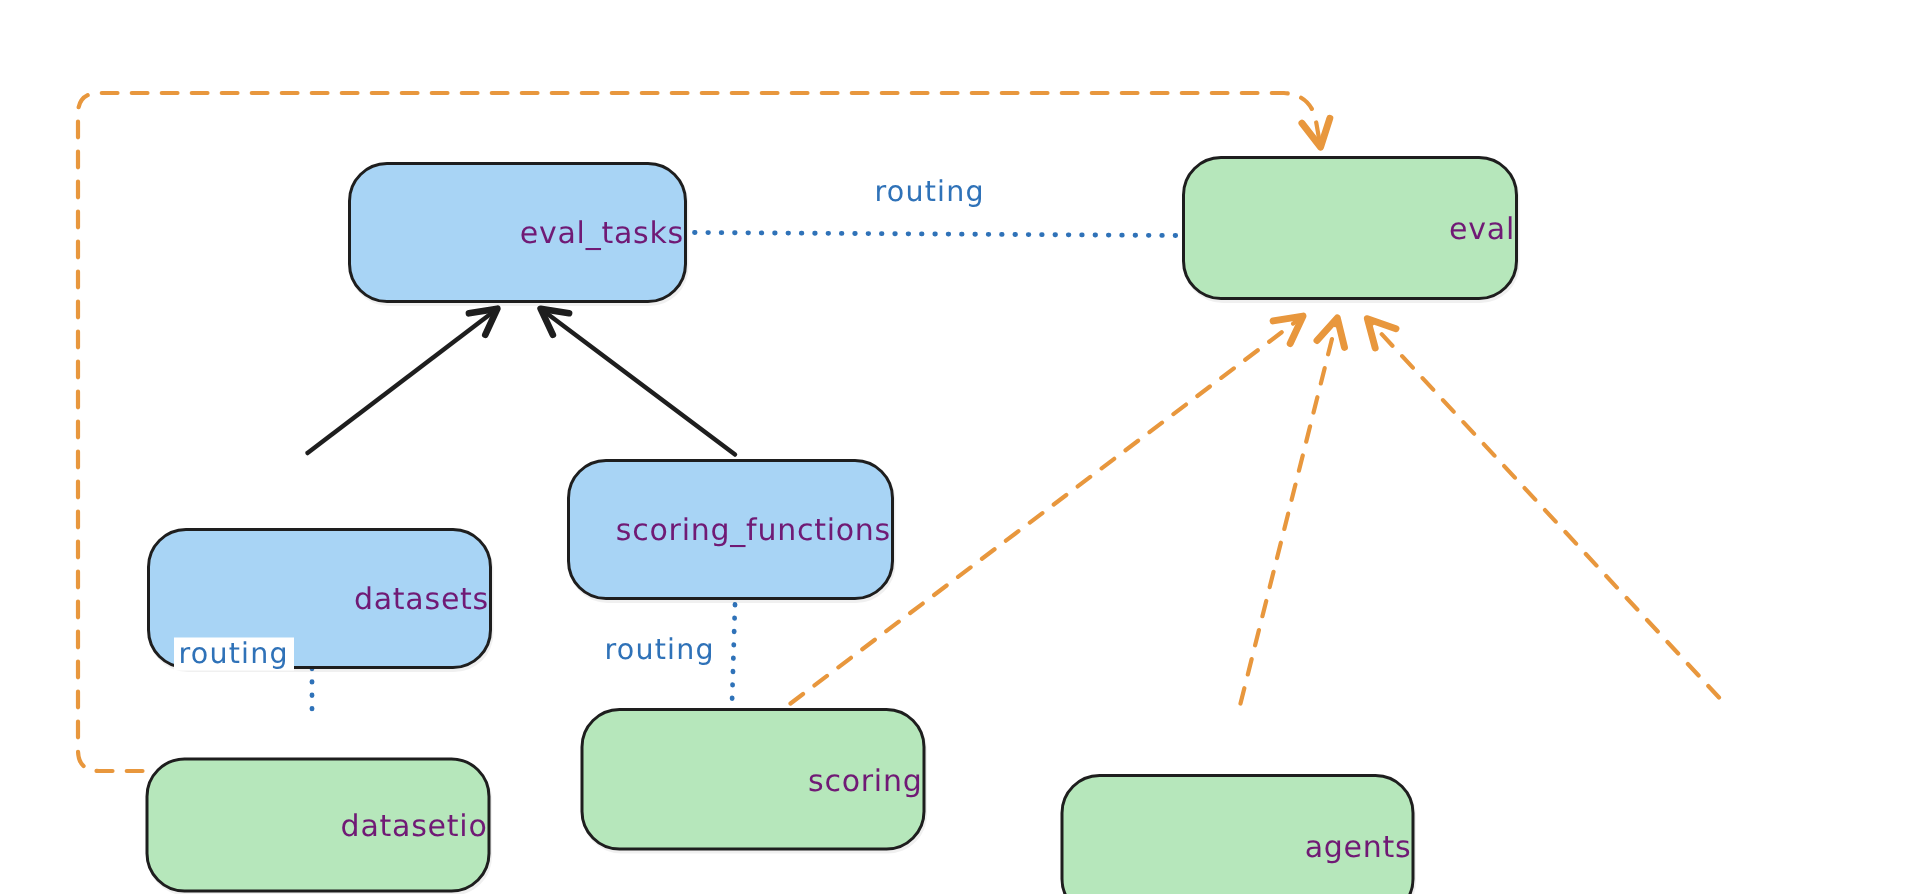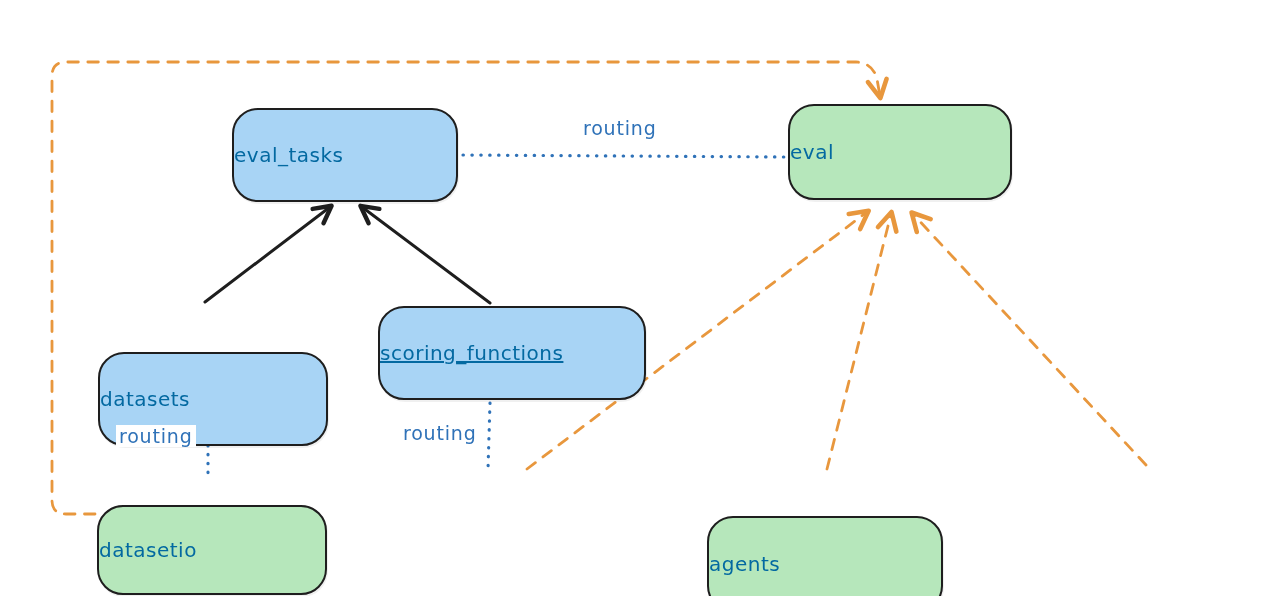--- a/index.html
+++ b/index.html
@@ -48,22 +48,22 @@
     fill: none;
     stroke-dasharray: 10.5 9.5;
     stroke-linecap: round;
   }
   .node {
     position: absolute;
     border: 2.6px solid var(--node-stroke);
     border-radius: 26px;
     display: flex;
     align-items: center;
-    justify-content: flex-start;
-    color: #0369a1;
+    justify-content: flex-end;
+    color: #701a75;
     font-size: 20px;
     letter-spacing: 0.5px;
     box-shadow: 1px 2px 0 rgba(0,0,0,0.06);
   }
   .node.blue  { background: var(--node-blue-fill); }
   .node.green { background: var(--node-green-fill); }
   .edge-label {
     position: absolute;
     color: var(--routing-blue);
     font-size: 19px;
@@ -107,28 +107,31 @@
   </div>
 
   <div class="node green" style="left:788px; top:104px; width:224px; height:96px;">
     <span>eval</span>
   </div>
 
   <div class="node blue" style="left:98px; top:304px; width:230px; height:94px;margin-top:48px;">
     <span>datasets</span>
   </div>
 
-  <div class="node blue" style="left:378px; top:306px; width:268px; height:94px;text-decoration:underline;">
+  <div class="node blue" style="left:378px; top:306px; width:218px; height:94px;">
     <span>scoring_functions</span>
   </div>
 
   <div class="node green" style="left:97px; top:477px; width:230px; height:90px;margin-top:28px;">
     <span>datasetio</span>
   </div>
 
+  <div class="node green" style="left:387px; top:472px; width:230px; height:95px;">
+    <span>scoring</span>
+  </div>
 
   <div class="node green" style="left:707px; top:472px; width:236px; height:96px;margin-top:44px;">
     <span>agents</span>
   </div>
 
 
   <div class="edge-label" style="left:580px; top:117px;">routing</div>
   <div class="edge-label" style="left:116px; top:425px;">routing</div>
   <div class="edge-label" style="left:400px; top:422px;">routing</div>
 

